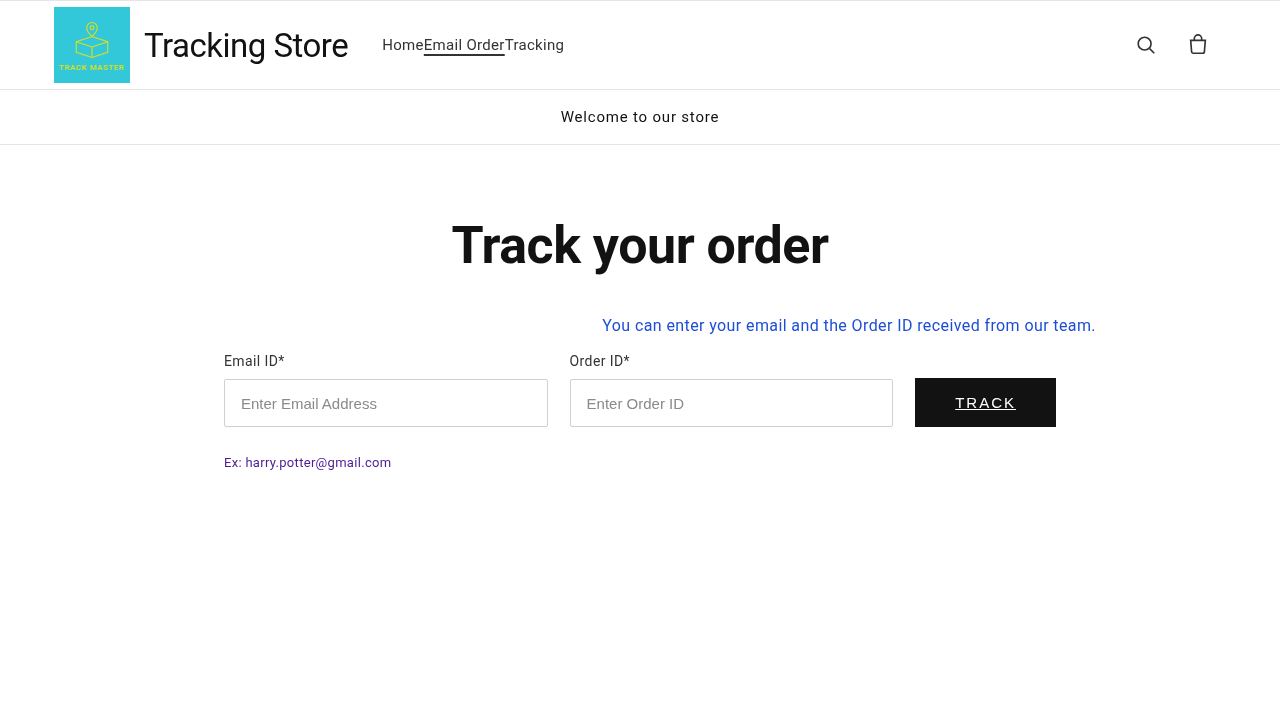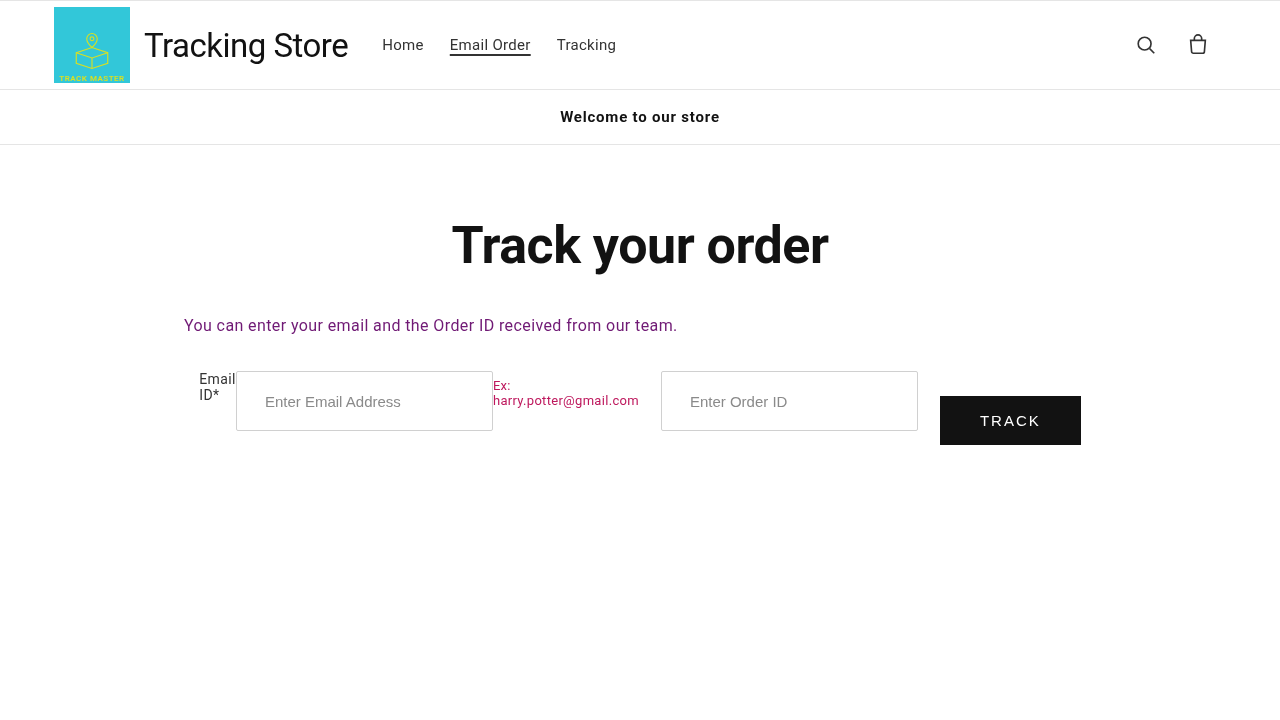--- a/index.html
+++ b/index.html
@@ -22,21 +22,21 @@
       border-bottom: 1px solid #e5e5e5;
       position: relative;
     }
     .logo {
       width: 76px;
       height: 76px;
       background: #32c7d9;
       display: flex;
       flex-direction: column;
       align-items: center;
-      justify-content: flex-end;
+      justify-content: center;
       margin-right: 14px;
     }
     .logo svg {
       width: 42px;
       height: 42px;
     }
     .logo-text {
       color: #d9e021;
       font-size: 8px;
       font-weight: 600;
@@ -44,21 +44,20 @@
       margin-top: 2px;
     }
     .store-name {
       font-size: 33px;
       font-weight: 400;
       letter-spacing: -0.5px;
       margin-right: 34px;
     }
     .nav {
       display: flex;
-      gap: 26px;
       align-items: center;
     }
     .nav-link {
       font-size: 15px;
       color: #333;
       text-decoration: none;
       letter-spacing: 0.3px;
       padding: 4px 0;
     }
     .nav-link.active {
@@ -80,91 +79,92 @@
       align-items: center;
       justify-content: center;
       cursor: pointer;
       border: none;
       background: none;
     }
     .welcome-bar {
       text-align: center;
       padding: 18px 0;
       font-size: 15px;
-      font-weight: 700;
+      font-weight: 400;
       letter-spacing: 0.8px;
       border-bottom: 1px solid #e5e5e5;
     }
     .main {
       max-width: 960px;
       margin: 0 auto;
       padding: 70px 24px 40px;
     }
     .title {
       text-align: center;
       font-size: 52px;
       font-weight: 700;
       margin-bottom: 40px;
       letter-spacing: -0.5px;
     }
     .subtitle {
-      text-align: left;
+      text-align: right;
       font-size: 16px;
-      color: #701a75;
+      color: #1d4ed8;
       letter-spacing: 0.4px;
-      margin-bottom: 36px;
+      margin-bottom: 18px;
     }
     .form-row {
       display: flex;
       gap: 22px;
       align-items: flex-start;
       justify-content: center;
       margin: 0 auto;
       padding: 0 40px;
     }
     .field {
       flex: 1;
       display: flex;
-      flex-direction: row;
+      flex-direction: column;
     }
     .label {
       font-size: 14px;
       color: #333;
       letter-spacing: 0.4px;
       margin-bottom: 10px;
     }
     .input {
-      height: 60px;
+      height: 48px;
       border: 1px solid #d0d0d0;
       border-radius: 2px;
-      padding: 0 28px;
+      padding: 0 16px;
       font-size: 15px;
       color: #333;
       outline: none;
     }
     .input::placeholder {
       color: #8a8a8a;
     }
     .hint {
       font-size: 13px;
-      color: #be185d;
+      color: #4c1d95;
       letter-spacing: 0.3px;
-      margin-top: 7px;
+      margin-top: 28px;
     }
     .track-btn {
       height: 49px;
       padding: 0 40px;
       background: #121212;
       color: #fff;
       border: none;
       font-size: 15px;
       letter-spacing: 2px;
       margin-top: 25px;
       cursor: pointer;
       font-weight: 400;
+      text-decoration: underline;
     }
   </style>
 </head>
 <body>
 
 <div class="page-border-top"></div>
 
 <header class="header">
   <div class="logo">
     <svg viewBox="0 0 48 48">
@@ -206,17 +206,18 @@
   <h1 class="title">Track your order</h1>
   <p class="subtitle">You can enter your email and the Order ID received from our team.</p>
 
   <div class="form-row">
     <div class="field">
       <label class="label">Email ID*</label>
       <input class="input" type="text" placeholder="Enter Email Address" style="">
       <div class="hint">Ex: harry.potter@gmail.com</div>
     </div>
     <div class="field">
+      <label class="label">Order ID*</label>
       <input class="input" type="text" placeholder="Enter Order ID" style="">
     </div>
     <button class="track-btn">TRACK</button>
   </div>
 </main>
 
 </body></html>

